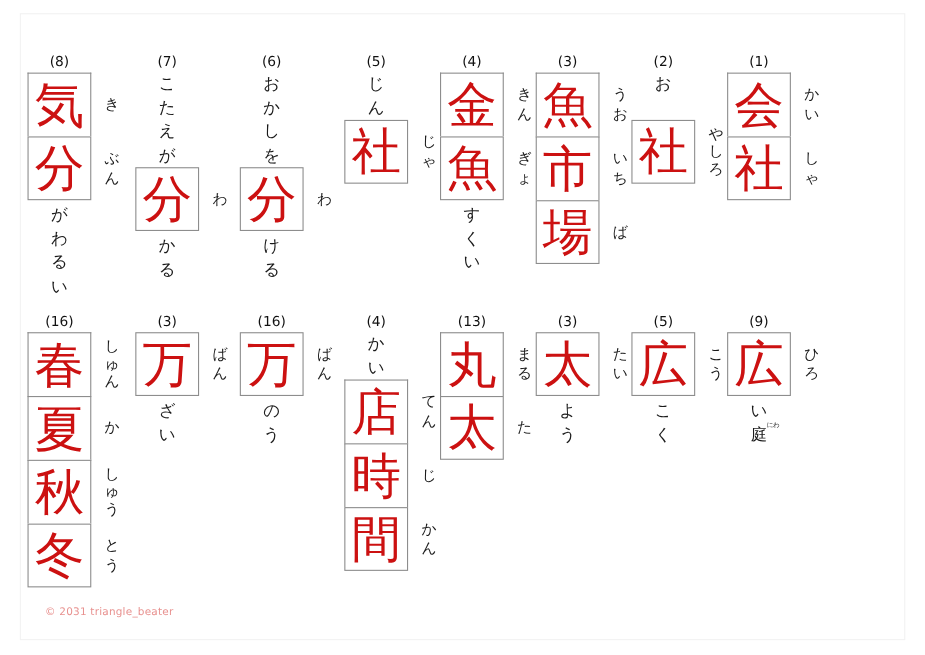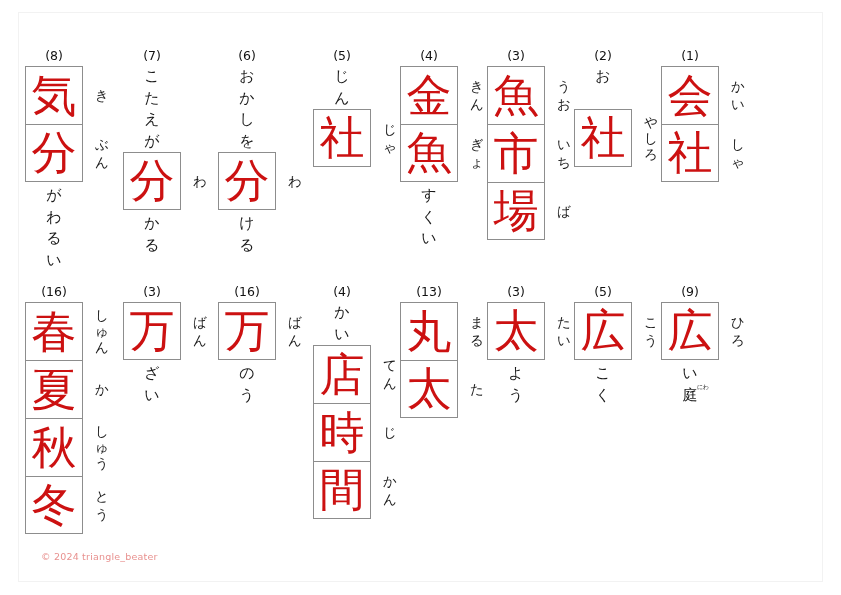--- a/index.html
+++ b/index.html
@@ -520,14 +520,14 @@
             <span>ひ</span>
             <span>ろ</span>
           </div>
         </div>
         <div class="suffix" style="top: 78px;">
           <span>い</span>
           <span class="ruby-host"><span class="rb">庭</span><span class="rt">にわ</span></span>
         </div>
       </div>
     </div>
-  <div id="footer">© 2024 triangle_beater</div>
+  <div id="footer">© 2031 triangle_beater</div>
 </div>
 
 </body></html>

